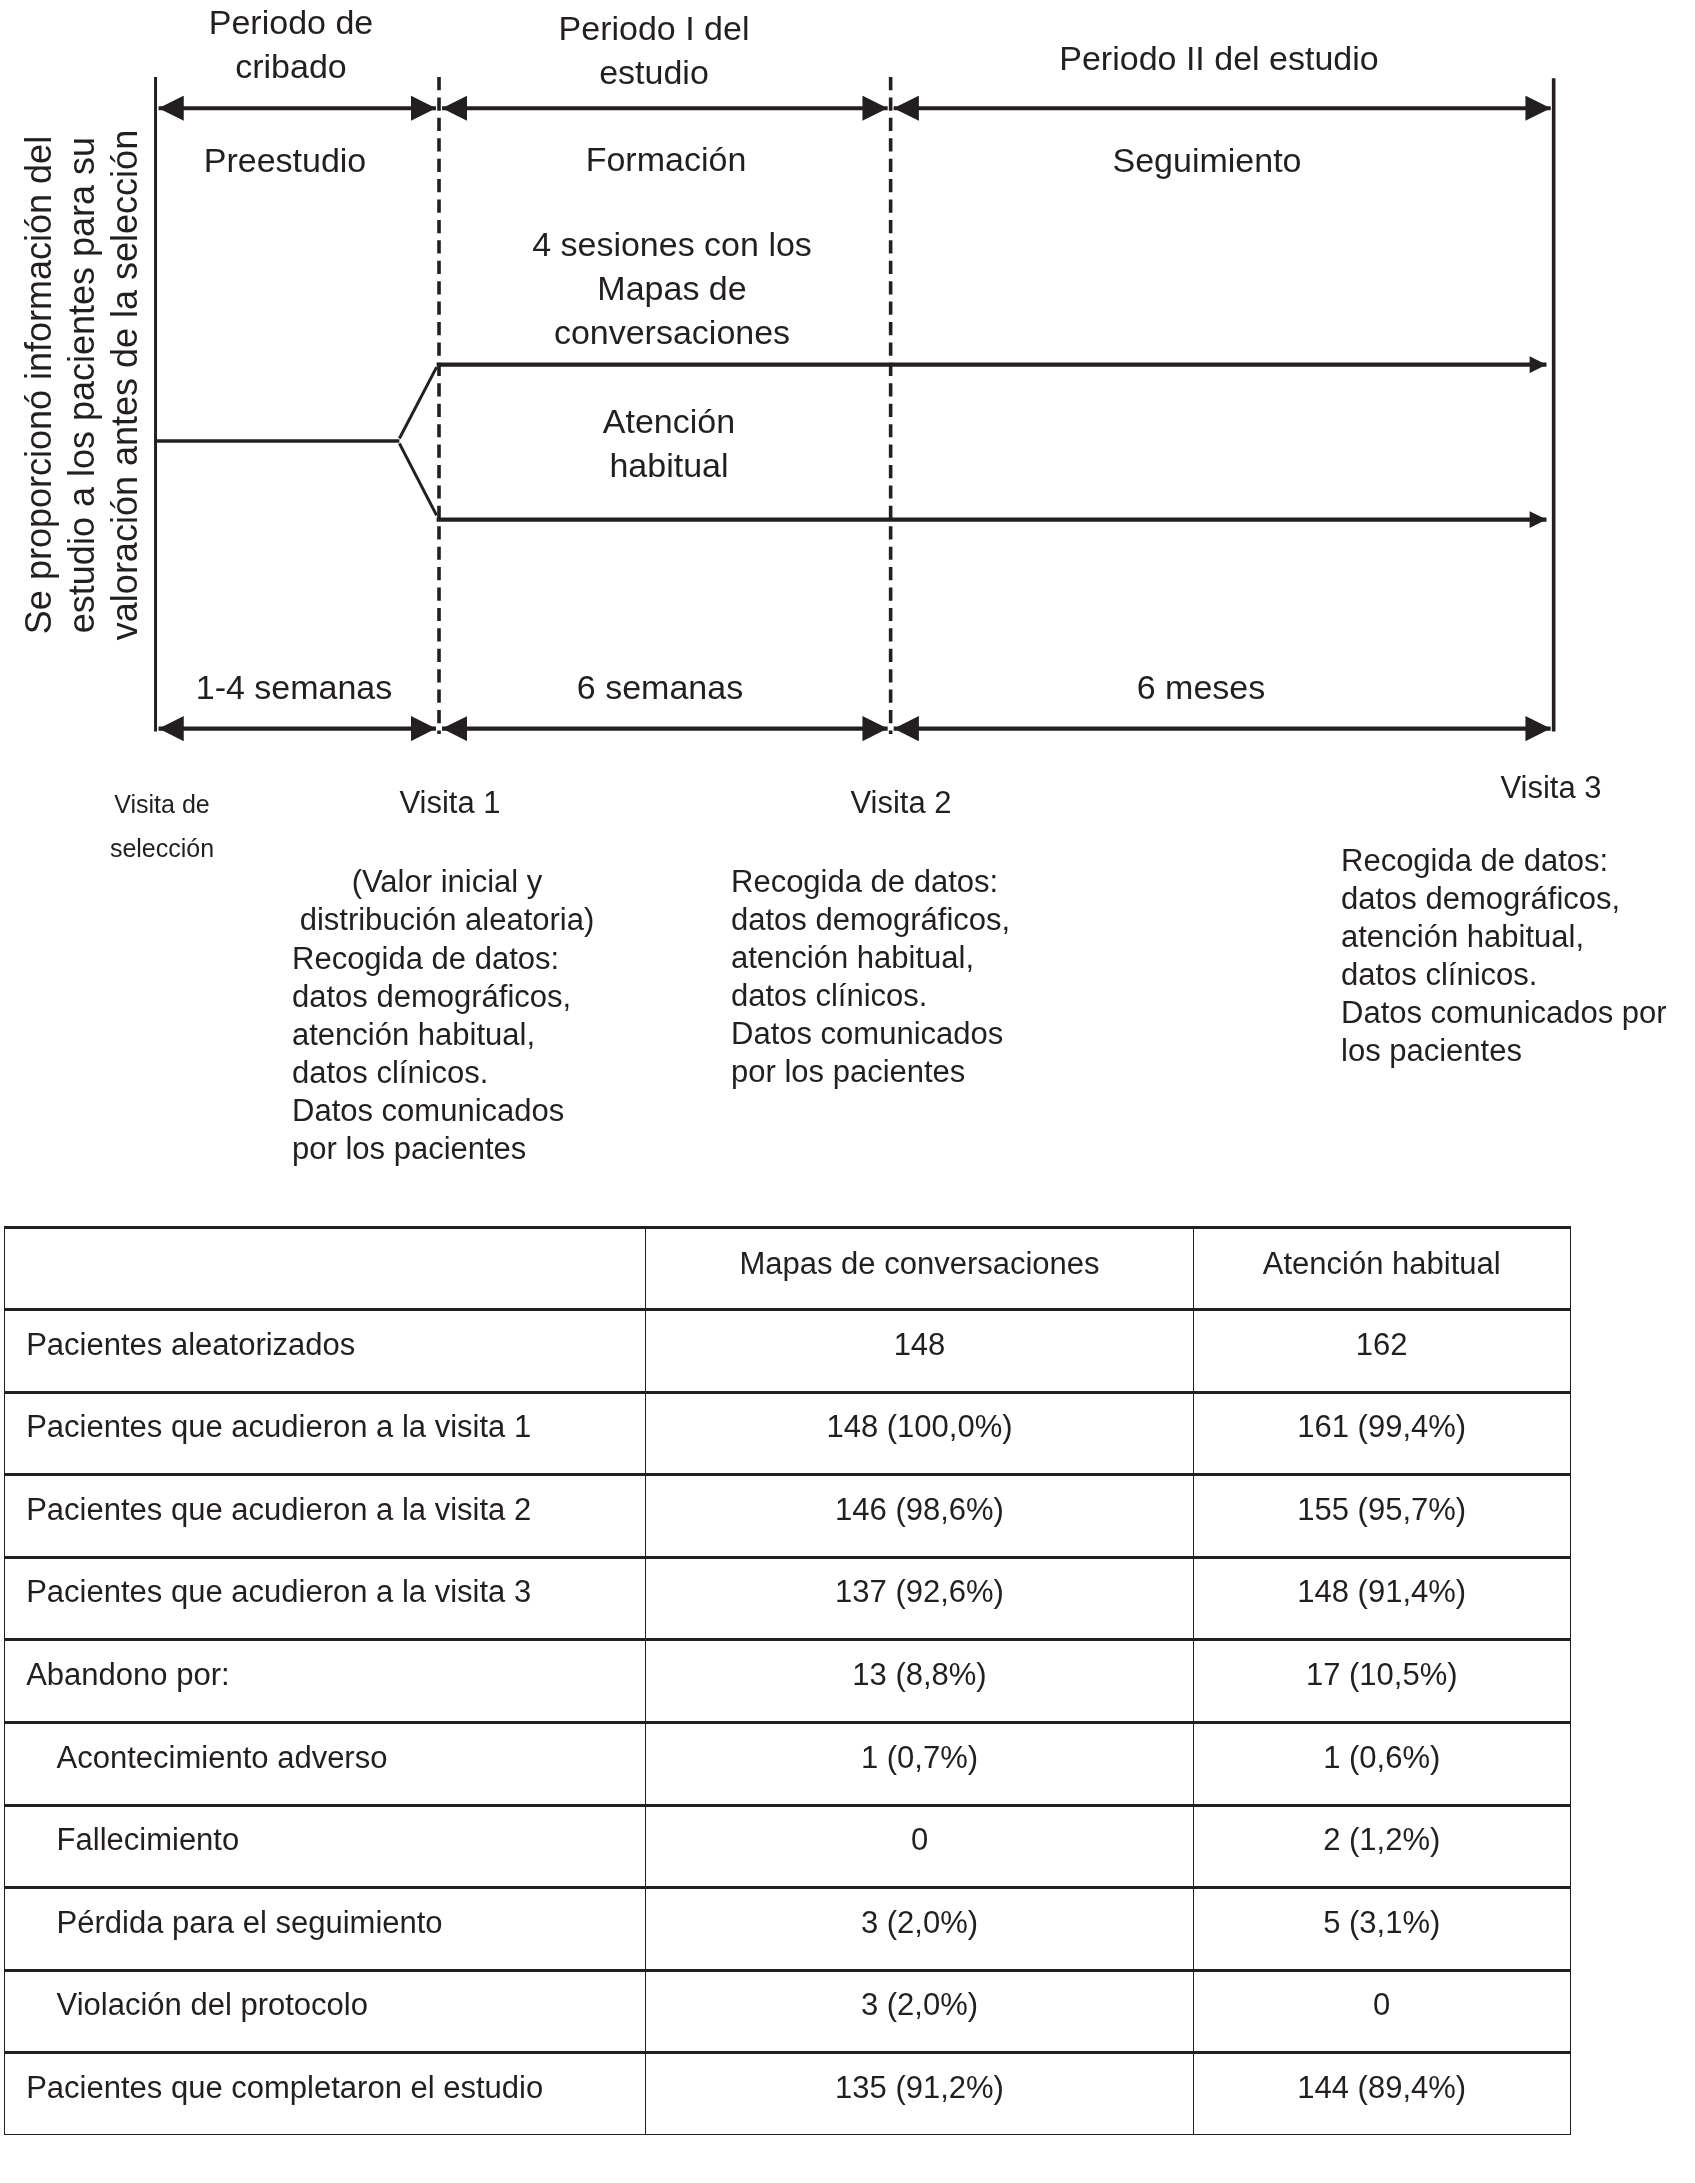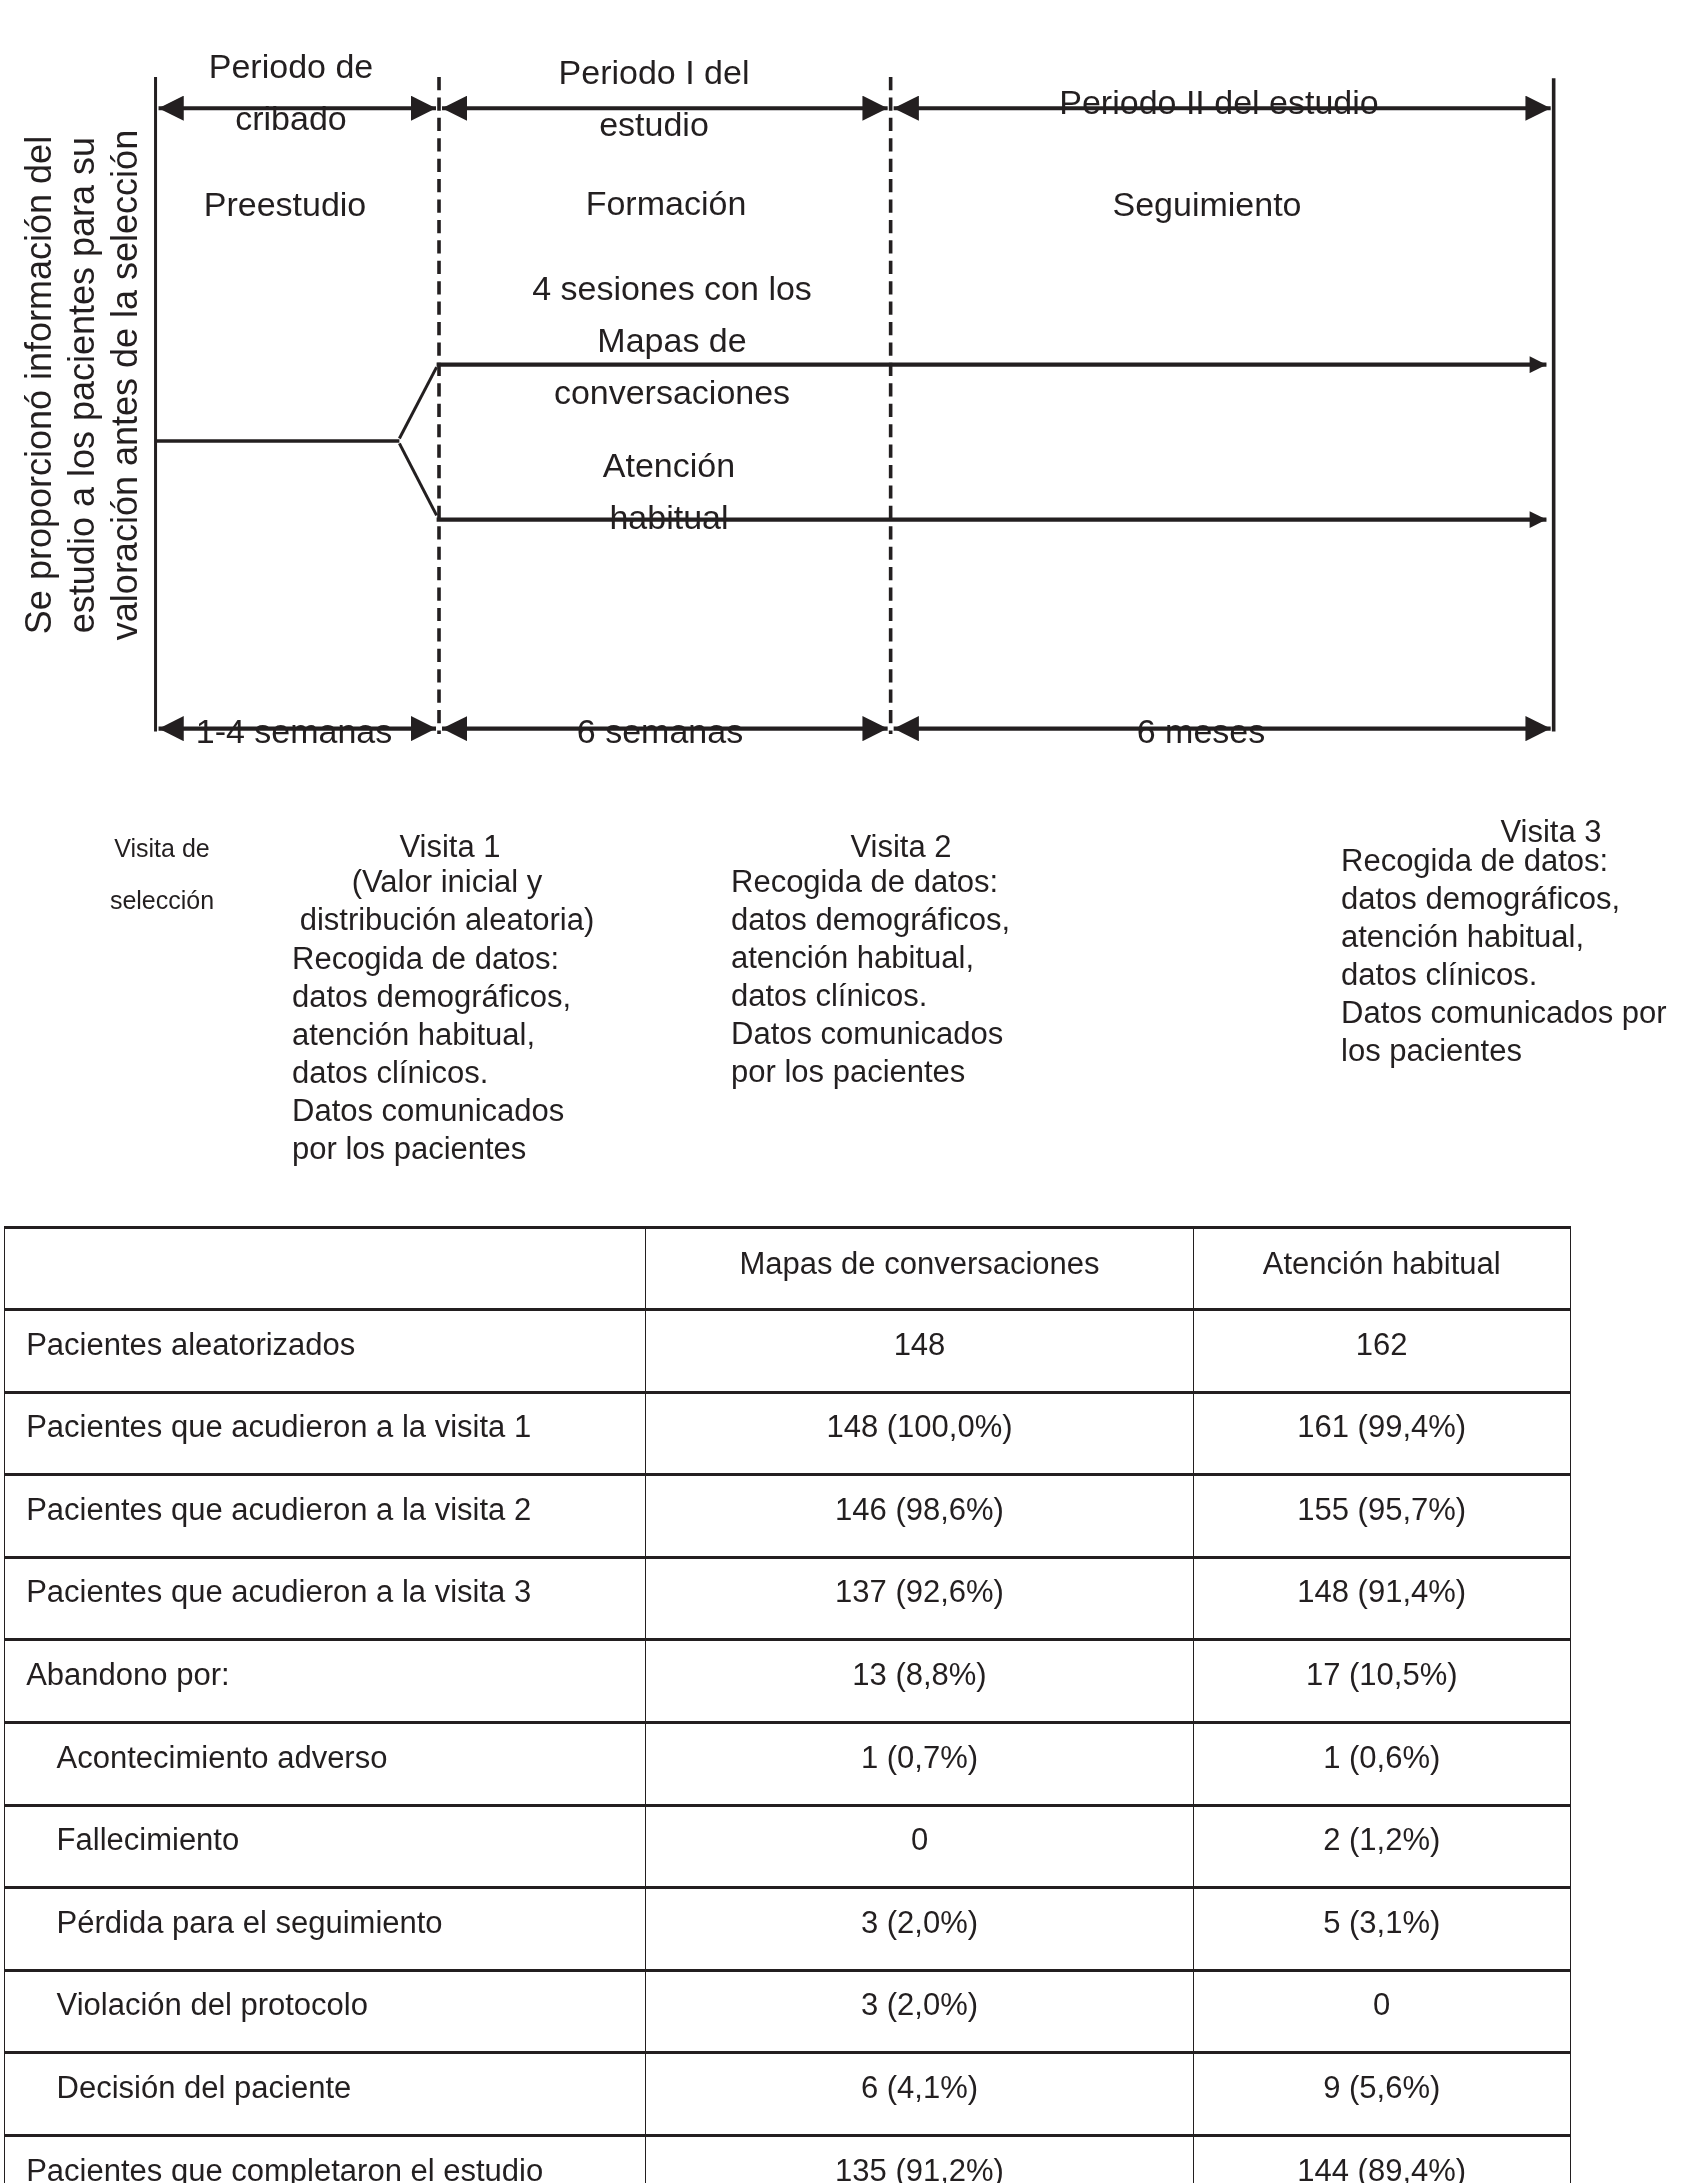--- a/index.html
+++ b/index.html
@@ -1,19 +1,19 @@
 <!DOCTYPE html>
 <html style="font-size:9.6px"><head>
 <meta charset="utf-8">
 <style>
   html, body { margin: 0; padding: 0; background: #ffffff; }
   body { width: 1696px; height: 2183px; position: relative; overflow: hidden;
          font-family: "Liberation Sans", "DejaVu Sans", sans-serif; color: #231f20; }
   .abs { position: absolute; }
-  .txt { font-size: 34px; line-height: 52px; white-space: nowrap; margin-top: 40px; }
+  .txt { font-size: 34px; line-height: 44px; white-space: nowrap; }
   .center { text-align: center; }
   svg.diagram { position: absolute; left: 0; top: 0; }
   .vertical-note { position: absolute; left: 17px; top: 679px; width: 588px;
                    transform: rotate(-90deg); transform-origin: left top;
                    font-size: 36px; line-height: 43px; text-align: center; }
   .vertical-note div { white-space: nowrap; }
   .note-block { font-size: 31px; line-height: 38px; white-space: nowrap; }
 
   table.results { position: absolute; left: 3.6px; top: 1226px; width: 1567px;
                   border-collapse: collapse; font-size: 31px; }
@@ -169,24 +169,19 @@
     <td class="label sub">Pérdida para el seguimiento</td>
     <td class="val">3 (2,0%)</td>
     <td class="val">5 (3,1%)</td>
   </tr>
   <tr>
     <td class="label sub">Violación del protocolo</td>
     <td class="val">3 (2,0%)</td>
     <td class="val">0</td>
   </tr>
   <tr>
-    <td class="label sub">Decisión del paciente</td>
-    <td class="val">6 (4,1%)</td>
-    <td class="val">9 (5,6%)</td>
-  </tr>
-  <tr>
     <td class="label">Pacientes que completaron el estudio</td>
     <td class="val">135 (91,2%)</td>
     <td class="val">144 (89,4%)</td>
   </tr>
 </tbody>
   </table>
 
 
 </body></html>

